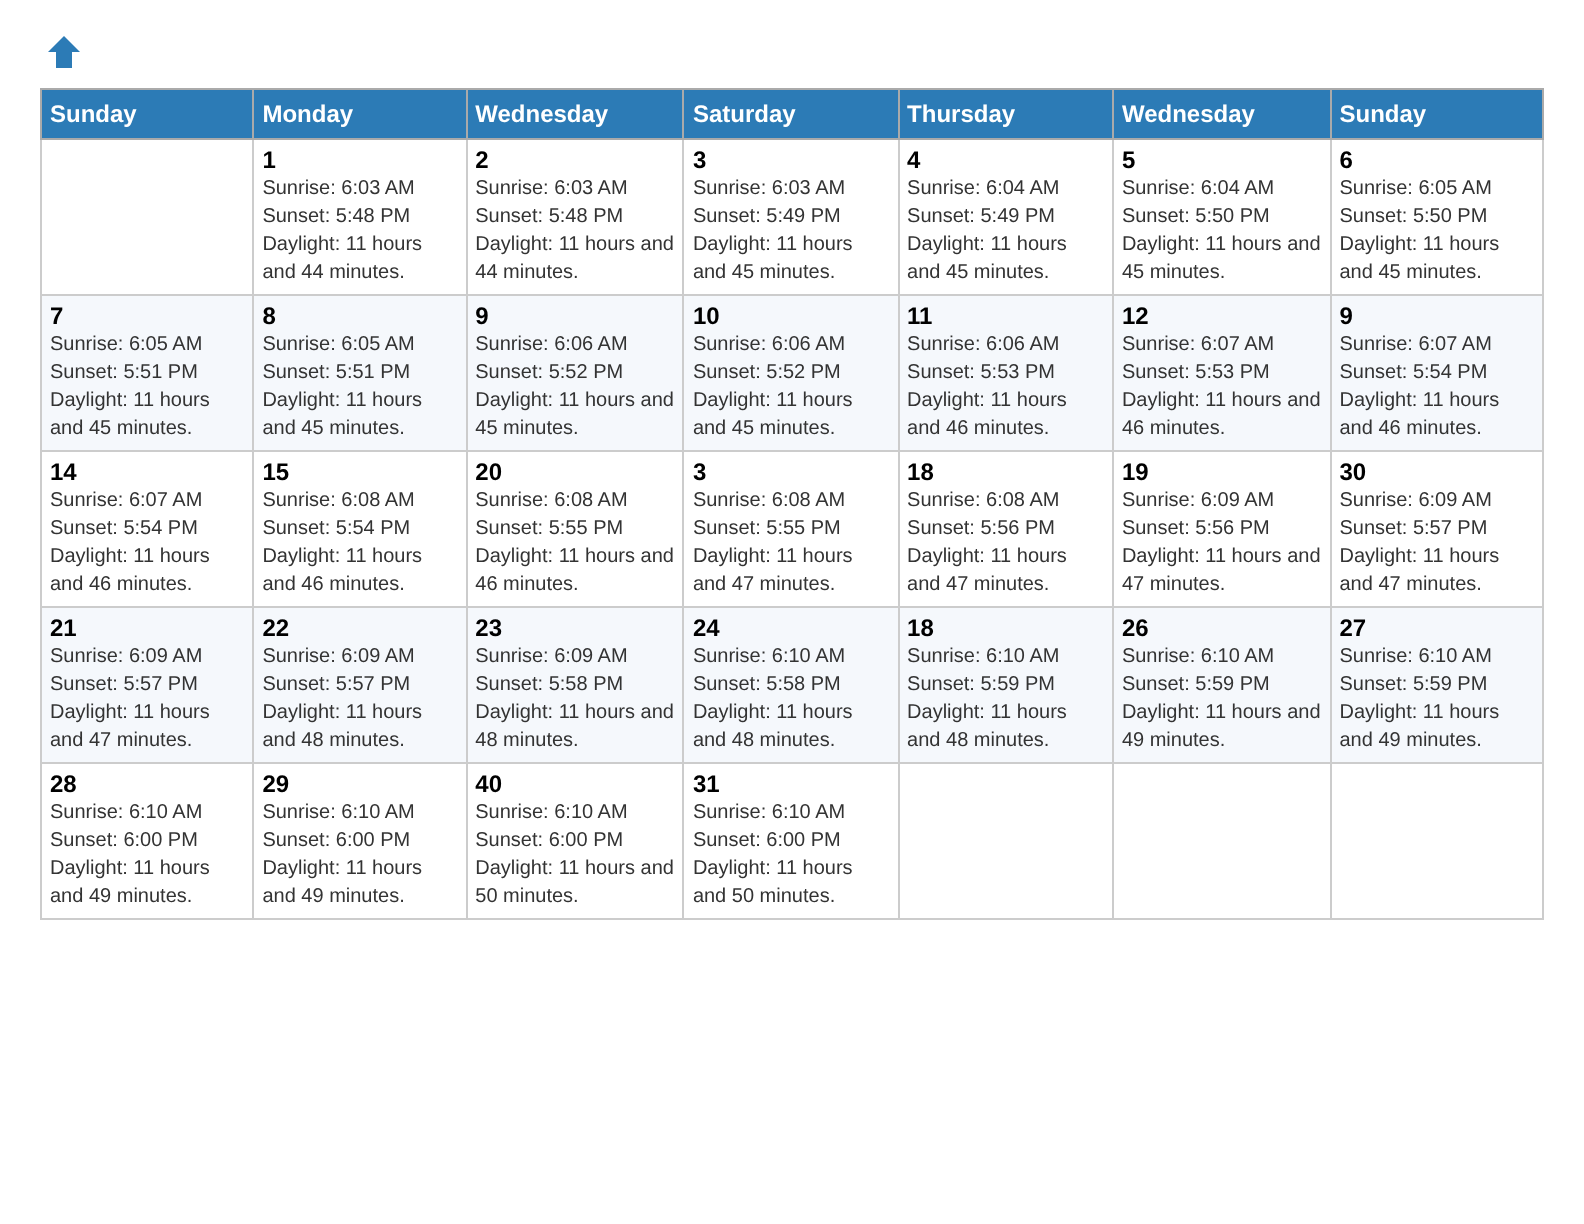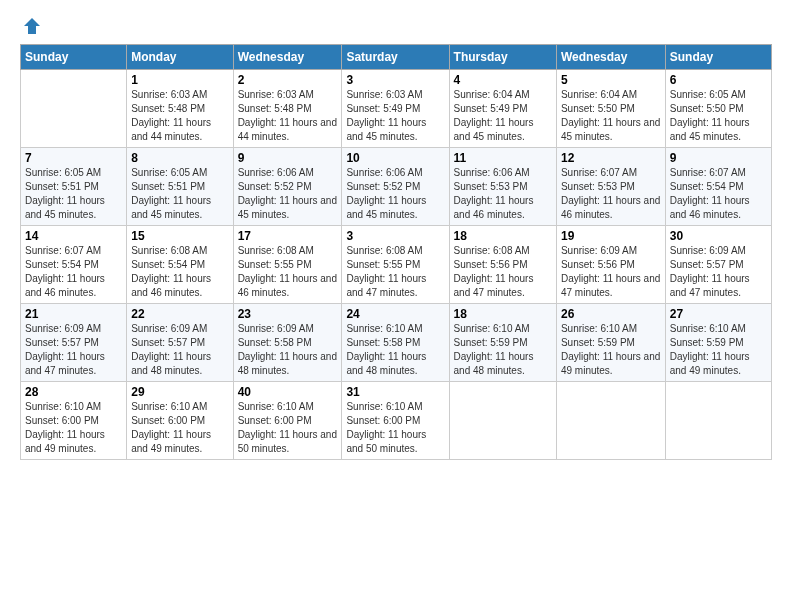--- a/index.html
+++ b/index.html
@@ -187,21 +187,21 @@
         <tr>
           <td>
             <span class="day-num">14</span>
             <div class="day-info">Sunrise: 6:07 AM<br>Sunset: 5:54 PM<br>Daylight: 11 hours and 46 minutes.</div>
           </td>
           <td>
             <span class="day-num">15</span>
             <div class="day-info">Sunrise: 6:08 AM<br>Sunset: 5:54 PM<br>Daylight: 11 hours and 46 minutes.</div>
           </td>
           <td>
-            <span class="day-num">17</span>
+            <span class="day-num">20</span>
             <div class="day-info">Sunrise: 6:08 AM<br>Sunset: 5:55 PM<br>Daylight: 11 hours and 46 minutes.</div>
           </td>
           <td>
             <span class="day-num">3</span>
             <div class="day-info">Sunrise: 6:08 AM<br>Sunset: 5:55 PM<br>Daylight: 11 hours and 47 minutes.</div>
           </td>
           <td>
             <span class="day-num">18</span>
             <div class="day-info">Sunrise: 6:08 AM<br>Sunset: 5:56 PM<br>Daylight: 11 hours and 47 minutes.</div>
           </td>

